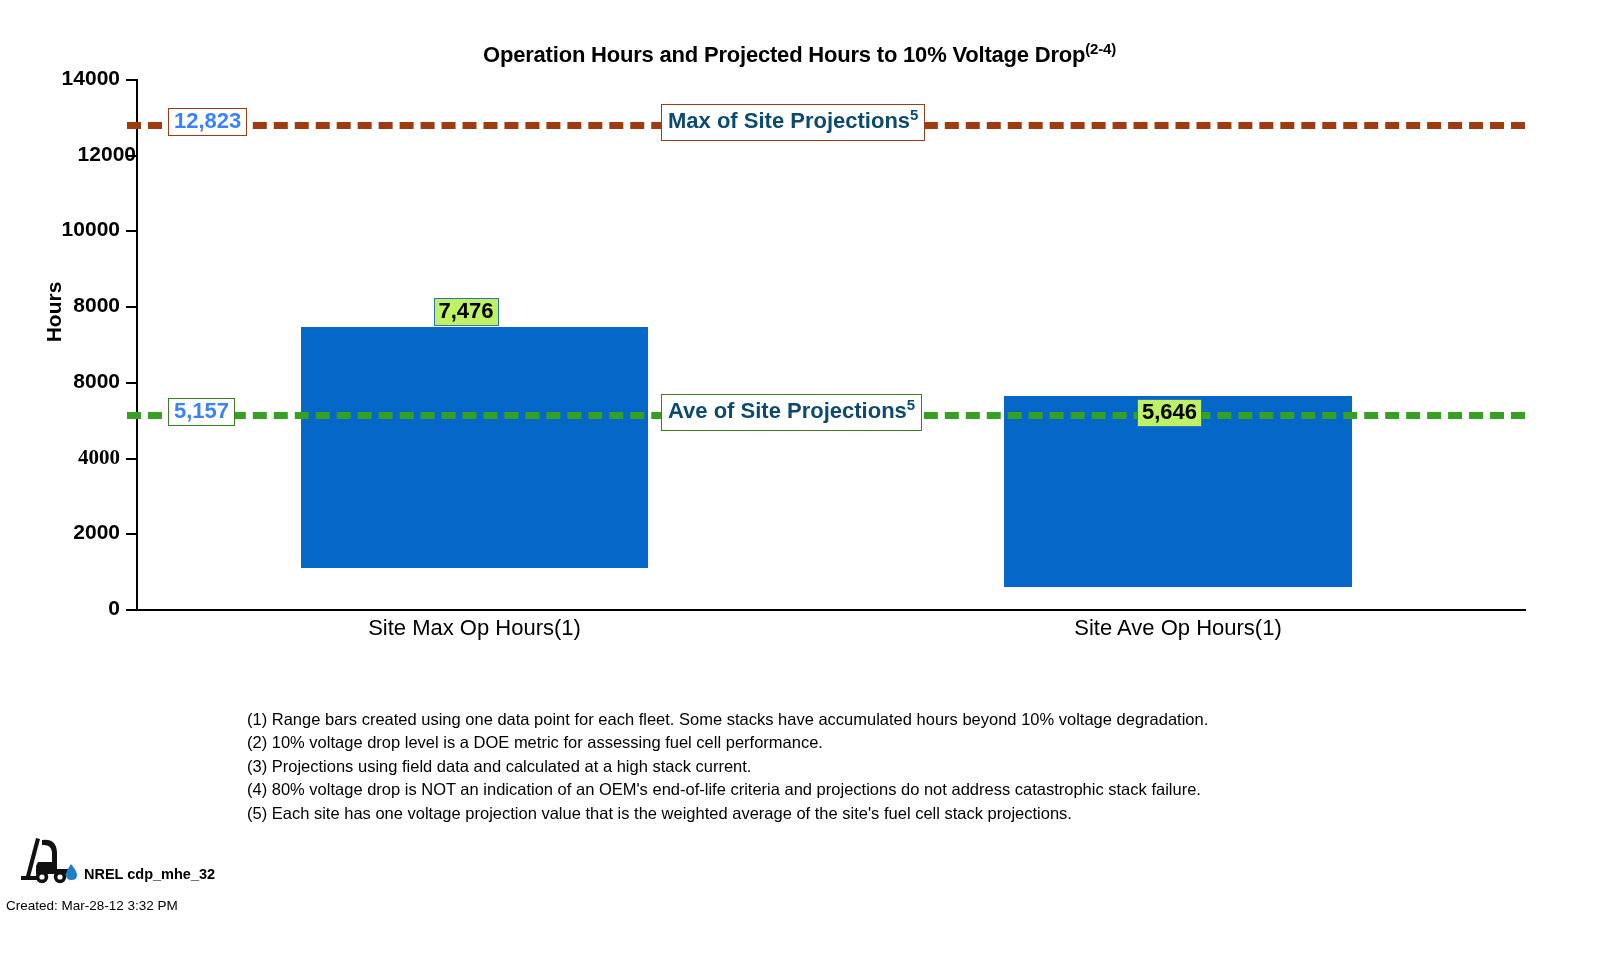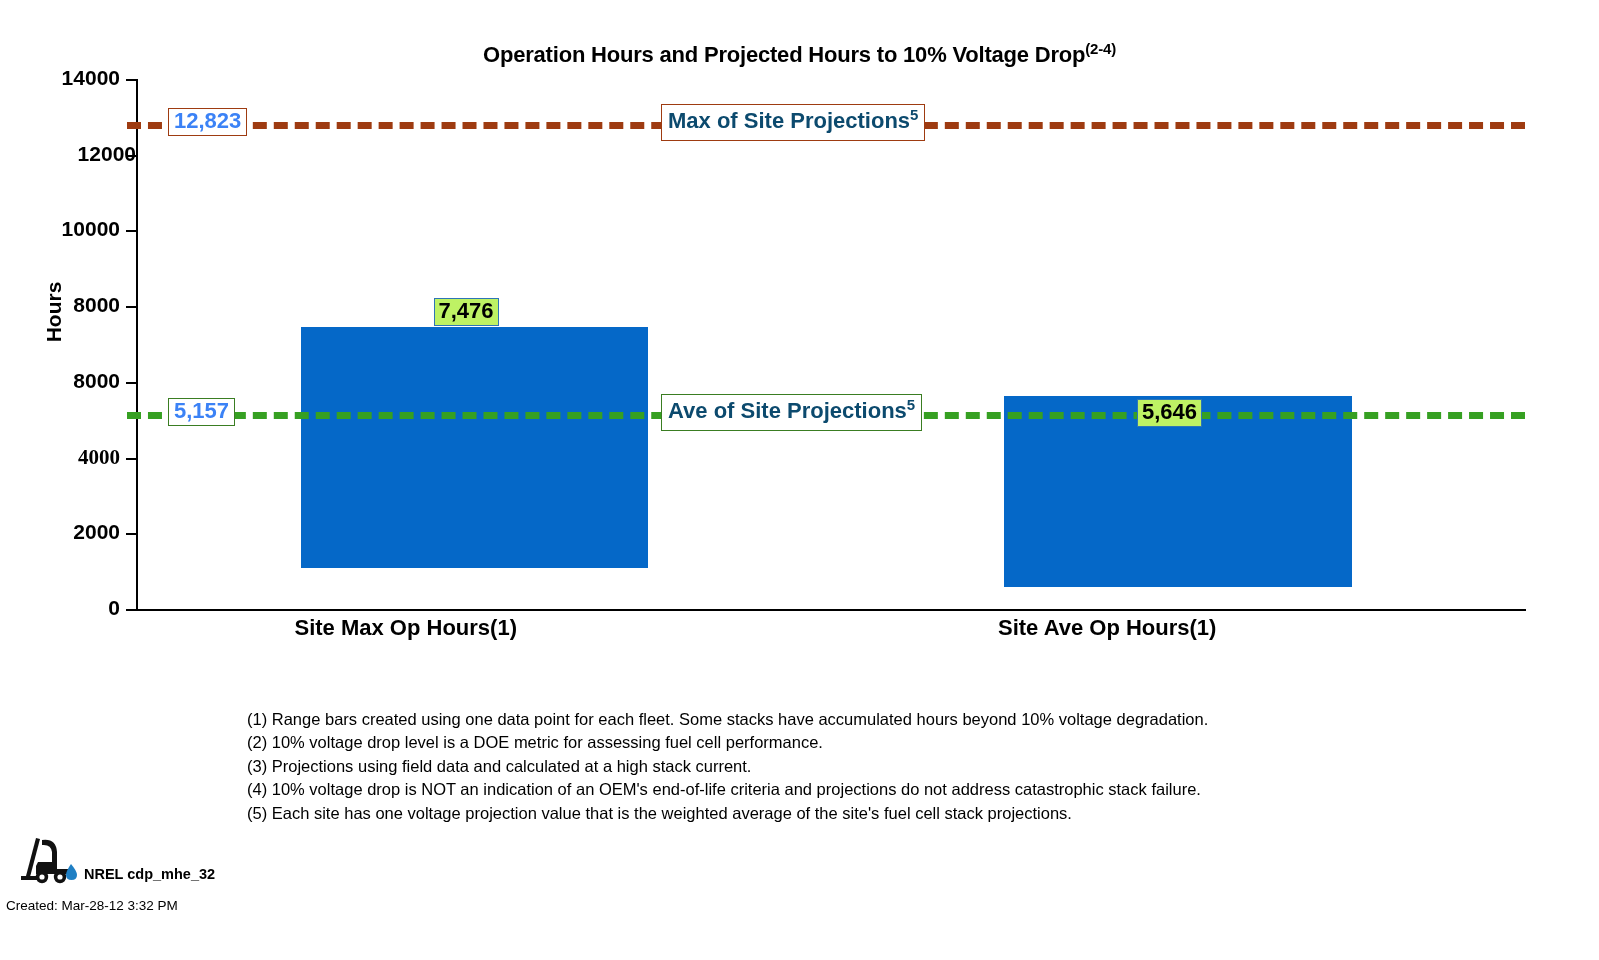--- a/index.html
+++ b/index.html
@@ -146,23 +146,23 @@
     font-size: 15px;
     vertical-align: super;
   }
   .brown-border { border: 1.5px solid #9e3b11; }
   .green-border { border: 1.5px solid #3a7d22; }
 
   
   .x-cat-label {
     position: absolute;
     top: 615px;
-    text-align: left;
-    font-size: 22px;
-    font-weight: bold;
+    text-align: center;
+    font-size: 22px;
+    font-weight: normal;
     color: #000;
     white-space: nowrap;
   }
 
   
   #footnotes {
     position: absolute;
     left: 227px;
     top: 708px;
     width: 1200px;
@@ -262,21 +262,21 @@
     </div>
   </div>
 
   <div class="x-cat-label" id="x-cat-0" style="left: 294.5px; width: 360px;">Site Max Op Hours(1)</div>
   <div class="x-cat-label" id="x-cat-1" style="left: 998px; width: 360px;">Site Ave Op Hours(1)</div>
 
   <div id="footnotes">
     <div>(1) Range bars created using one data point for each fleet.  Some stacks have accumulated hours beyond 10% voltage degradation.</div>
     <div>(2) 10% voltage drop level is a DOE metric for assessing fuel cell performance.</div>
     <div>(3) Projections using field data and calculated at a high stack current.</div>
-    <div>(4) 10% voltage drop is NOT an indication of an OEM's end-of-life criteria and projections do not address  catastrophic stack failure.</div>
+    <div>(4) 80% voltage drop is NOT an indication of an OEM's end-of-life criteria and projections do not address  catastrophic stack failure.</div>
     <div>(5) Each site has one voltage projection value that is the weighted average of the site's fuel cell stack projections.</div>
   </div>
 
   <div id="credit-block">
     <div id="logo-row">
       <span id="forklift-icon">
         <svg width="66" height="50" viewBox="0 0 66 50" xmlns="http://www.w3.org/2000/svg">
 
           <path d="M20 2 L10 40 L14 41 L24 3 Z" fill="#111111"></path>
           <path d="M5 40 L23 40 L23 44 L5 44 Z" fill="#111111"></path>

